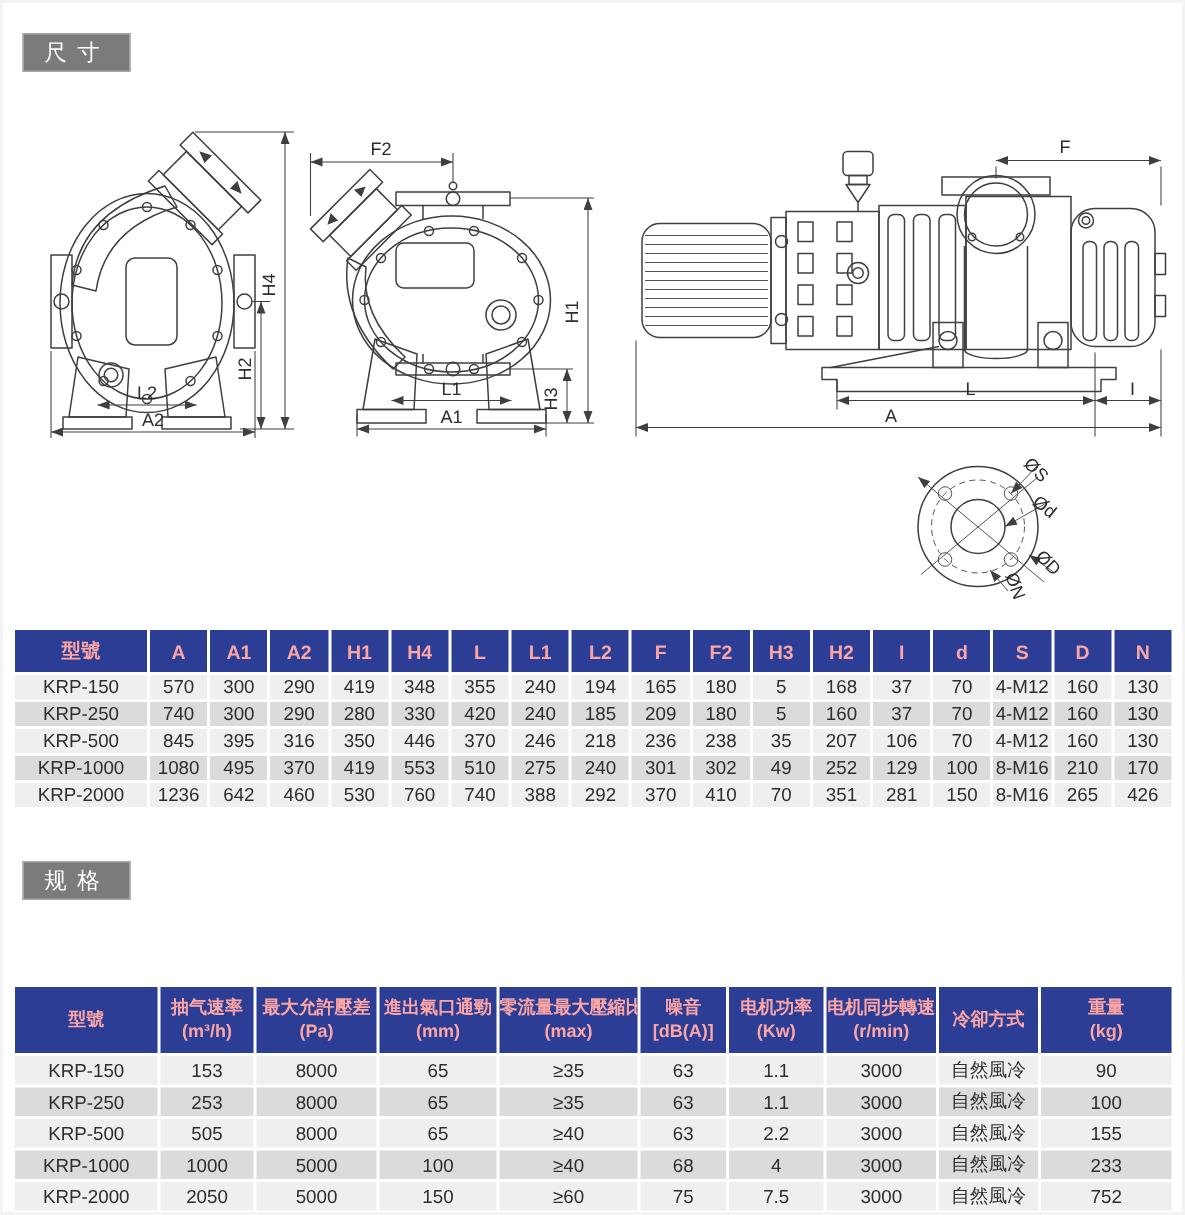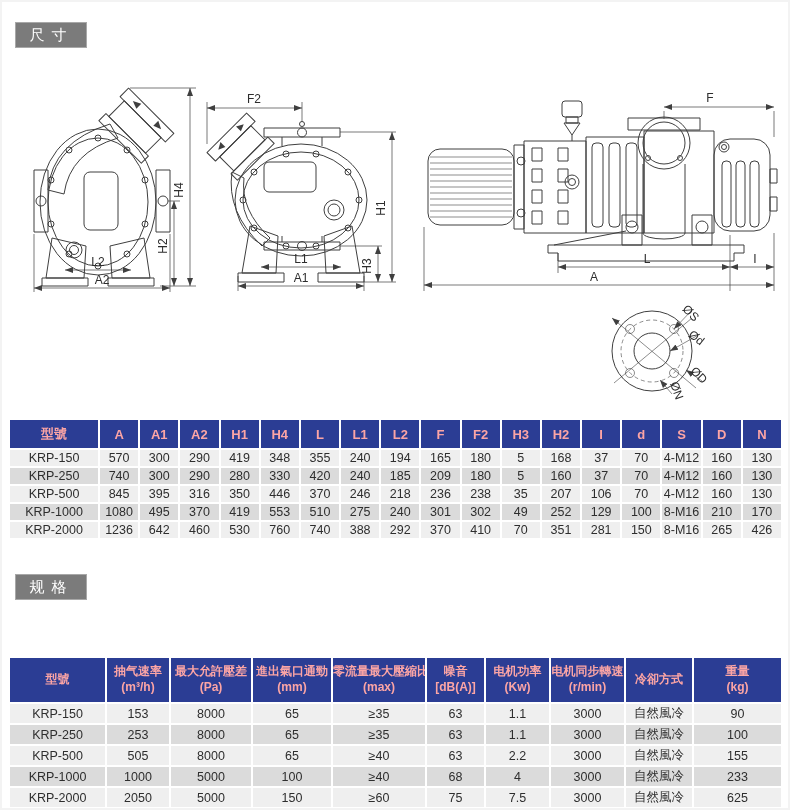--- a/index.html
+++ b/index.html
@@ -604,16 +604,16 @@
       <tr>
         <td>KRP-2000</td>
         <td>2050</td>
         <td>5000</td>
         <td>150</td>
         <td>≥60</td>
         <td>75</td>
         <td>7.5</td>
         <td>3000</td>
         <td>自然風冷</td>
-        <td>625</td>
+        <td>752</td>
       </tr>
     </tbody>
   </table>
 
 </body></html>

